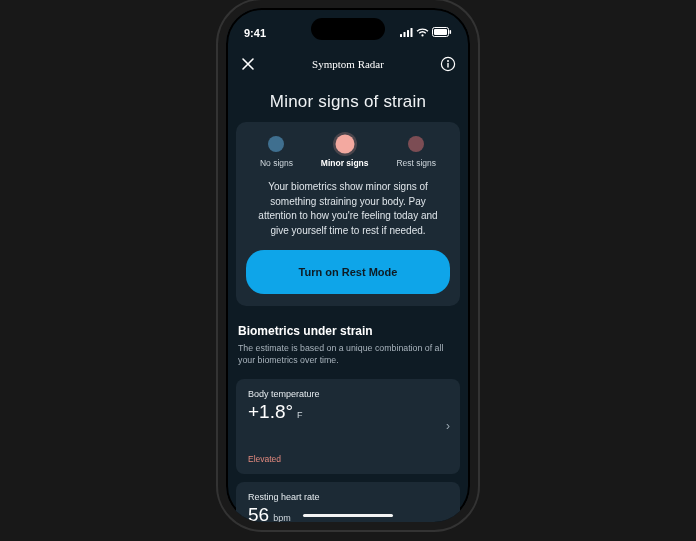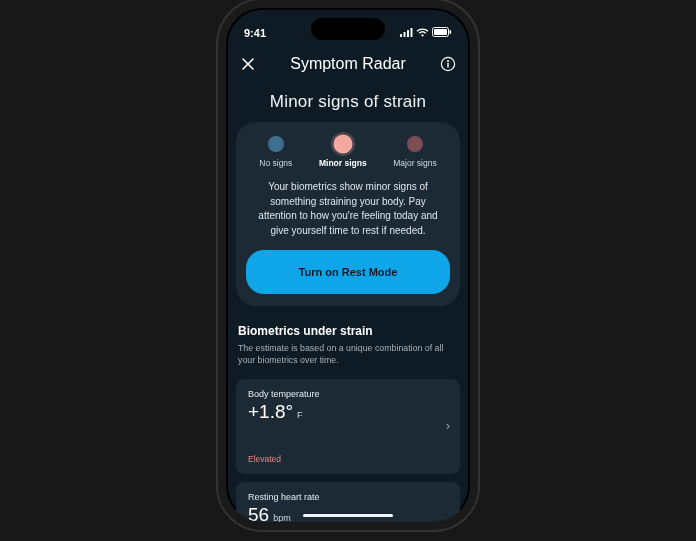--- a/index.html
+++ b/index.html
@@ -21,25 +21,25 @@
   .statusbar {
     height: 40px; display: flex; justify-content: space-between; align-items: center;
     padding: 10px 18px 0 18px; color: #fff; font-size: 11px; font-weight: 600;
   }
   .status-right { display: flex; gap: 3px; align-items: center; }
   .signal-icon, .wifi-icon, .battery-icon { display:inline-block; }
   .navbar {
     height: 32px; display: flex; align-items: center; justify-content: space-between;
     padding: 0 14px; color: #fff;
   }
-  .nav-title { font-size: 16px; font-weight: 500; }
+  .nav-title { font-size: 11px; font-weight: 500; font-family: Liberation Serif, serif; }
   .close-x svg, .info-i svg { display:block; }
   .content { padding: 0 10px 10px 10px; color: #e9eef2; }
   .page-title { text-align: center; font-size: 17px; font-weight: 400; color: #f0f3f5; padding: 12px 0 10px; letter-spacing: .2px; }
-  .card { background: #1c2a35; border-radius: 20px; padding: 14px 10px 12px; }
+  .card { background: #1c2a35; border-radius: 10px; padding: 14px 10px 12px; }
   .levels { display: flex; justify-content: space-around; margin-bottom: 12px; }
   .level { display:flex; flex-direction:column; align-items:center; gap:6px; }
   .dot { width: 16px; height:16px; border-radius:50%; }
   .dot.no   { background:#3f6f8f; }
   .dot.minor{ background:#f3a9a0; box-shadow: 0 0 0 4px rgba(243,169,160,.22), 0 0 0 1.5px #f3a9a0; }
   .dot.major{ background:#7c4d54; }
   .lvl-label { font-size: 8.5px; color:#cfd7dd; }
   .lvl-label.active { font-weight:700; color:#fff; }
   .desc { font-size: 10px; line-height: 1.45; text-align: center; color:#dfe5ea; padding: 0 6px 12px; }
   .rest-btn {
@@ -125,21 +125,21 @@
           <div class="level">
             <span class="dot no"></span>
             <span class="lvl-label">No signs</span>
           </div>
           <div class="level">
             <span class="dot minor"></span>
             <span class="lvl-label active">Minor signs</span>
           </div>
           <div class="level">
             <span class="dot major"></span>
-            <span class="lvl-label">Major signs</span>
+            <span class="lvl-label">Rest signs</span>
           </div>
         </div>
         <div class="desc">Your biometrics show minor signs of something straining your body. Pay attention to how you're feeling today and give yourself time to rest if needed.</div>
         <button class="rest-btn">Turn on Rest Mode</button>
       </div>
 
       <div class="section-head">
         <div class="section-title">Biometrics under strain</div>
         <div class="section-sub">The estimate is based on a unique combination of all your biometrics over time.</div>
       </div>

